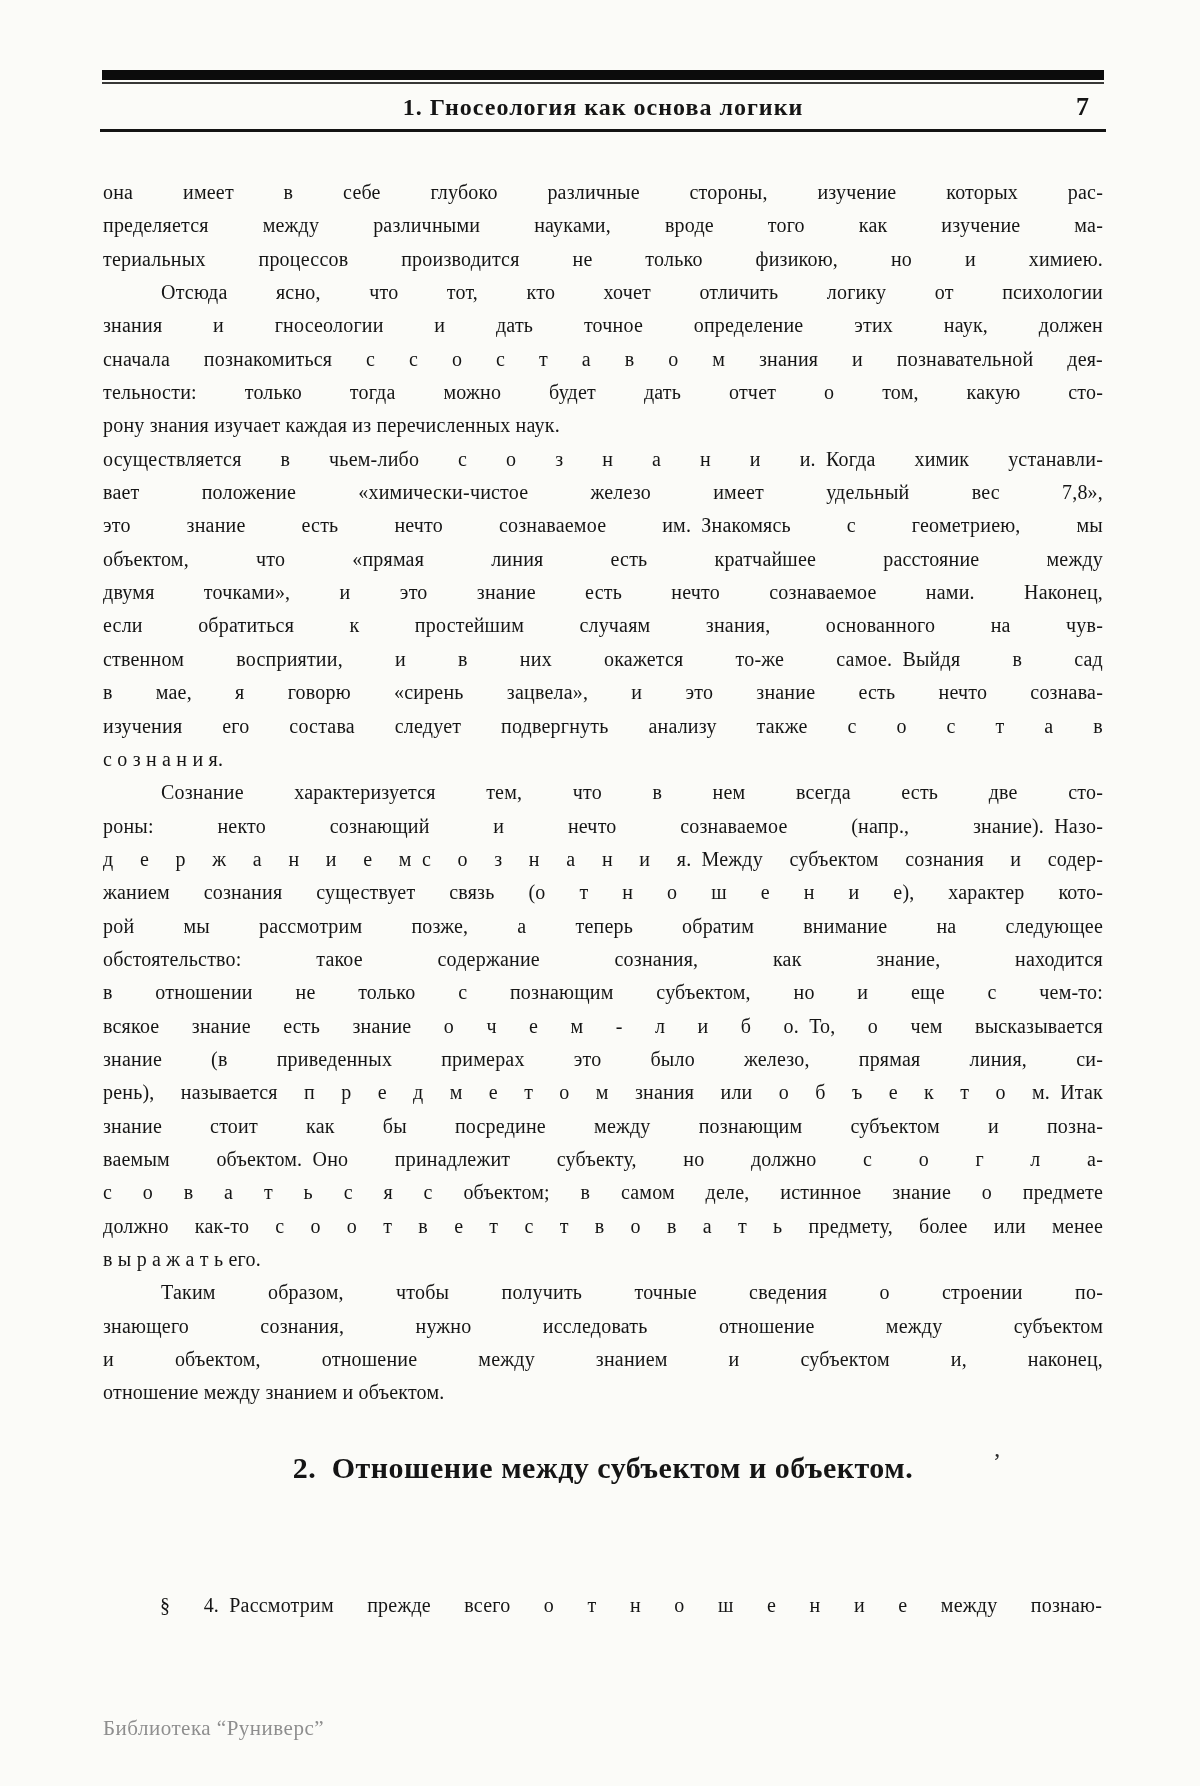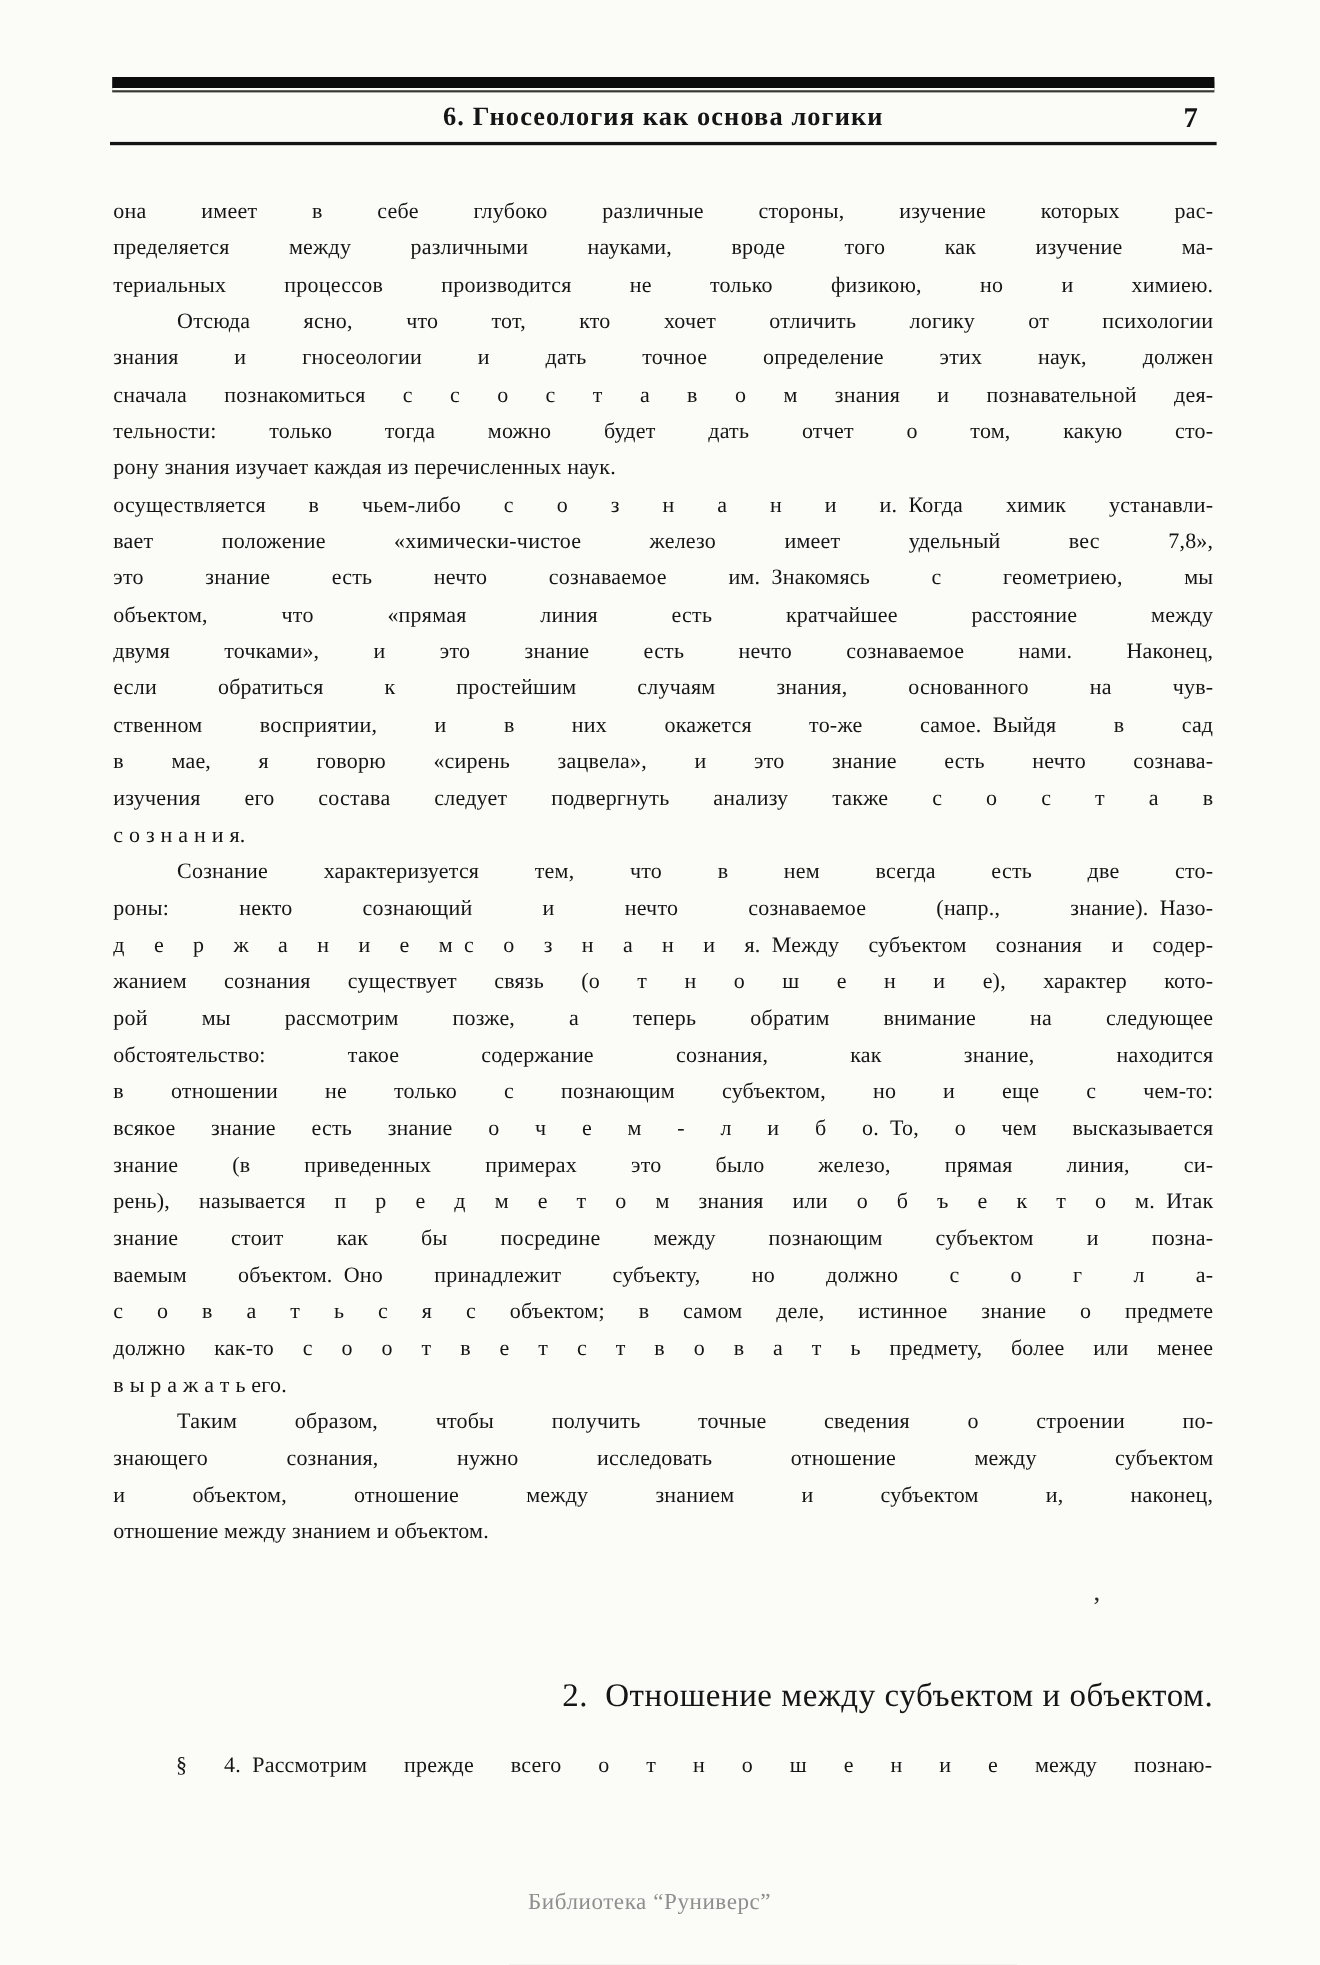--- a/index.html
+++ b/index.html
@@ -66,53 +66,53 @@
     font-size: 20px;
     line-height: 33.35px;
     letter-spacing: 0.2px;
     text-align: justify;
     text-align-last: justify;
   }
   .line.short { text-align-last: left; }
   .line.indent { padding-left: 58px; }
   .section-heading {
     position: absolute;
-    left: 103px; top: 1525px;
+    left: 103px; top: 1451px;
     width: 1000px;
-    text-align: right;
+    text-align: center;
     font-size: 30px;
-    font-weight: normal;
+    font-weight: bold;
     letter-spacing: 0.5px;
     white-space: pre;
   }
   .stray-mark {
     position: absolute;
     left: 993px; top: 1448px;
     font-size: 24px;
     color: #2a2a2a;
   }
   .footer-watermark {
     position: absolute;
     left: 103px; top: 1716px;
     width: 975px;
-    text-align: center;
+    text-align: left;
     font-size: 21px;
     color: #8e8e8e;
     letter-spacing: 0.5px;
   }
 </style>
 </head>
 <body>
 
 <div class="page">
 
   <div class="rule-thick"></div>
 
   <div class="header-row">
-    <span class="header-title">6. Гносеология как основа логики</span>
+    <span class="header-title">1. Гносеология как основа логики</span>
     <span class="page-number">7</span>
   </div>
 
   <div class="rule-thin-bottom"></div>
 
   <div class="text-block">
       <div class="paragraph">
         <div class="line">она имеет в себе глубоко различные стороны, изучение которых рас-</div>
         <div class="line">пределяется между различными науками, вроде того как изучение ма-</div>
         <div class="line">териальных процессов производится не только физикою, но и химиею.</div>

